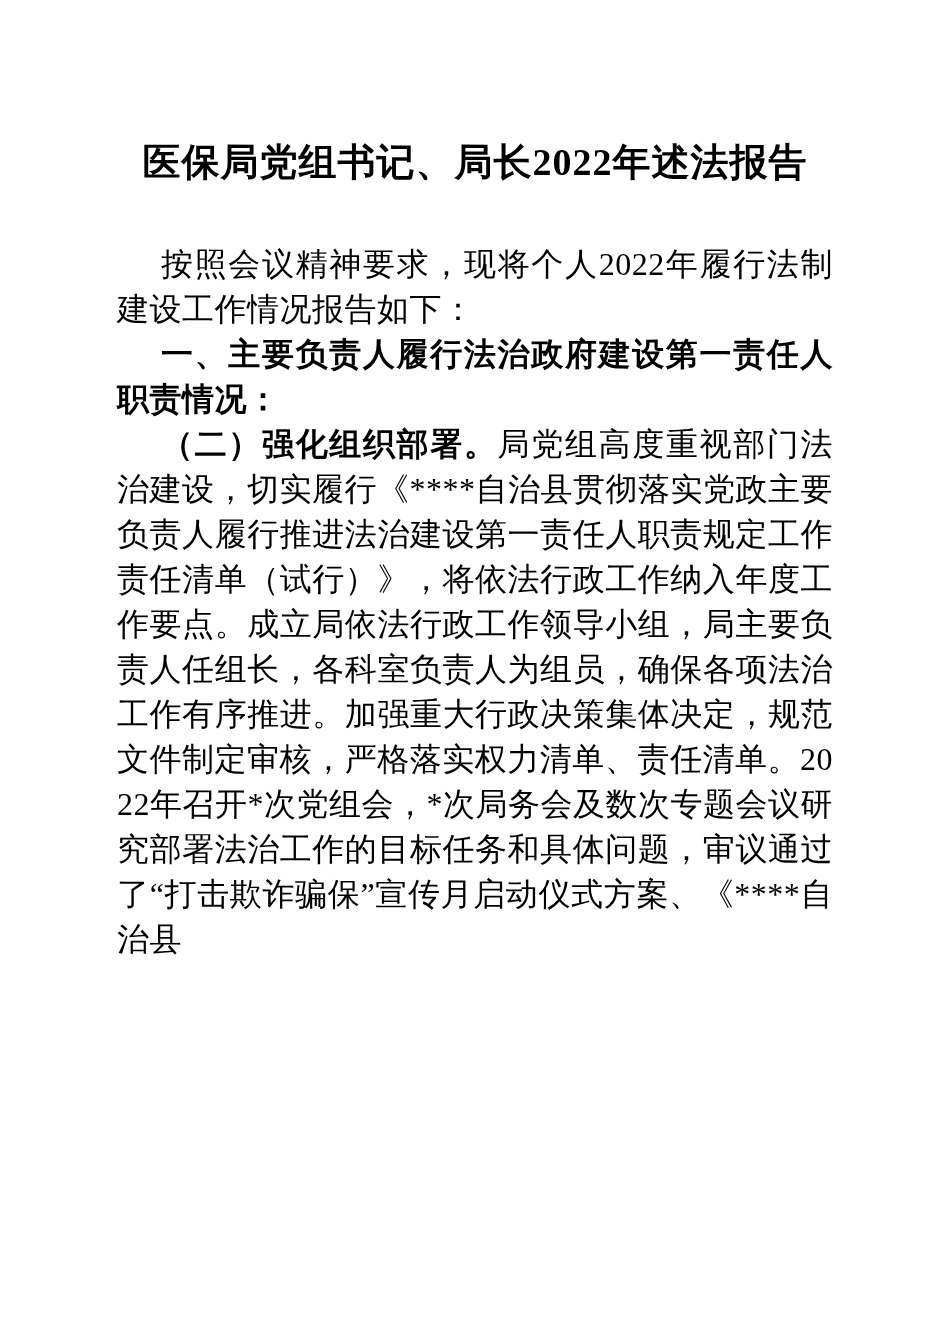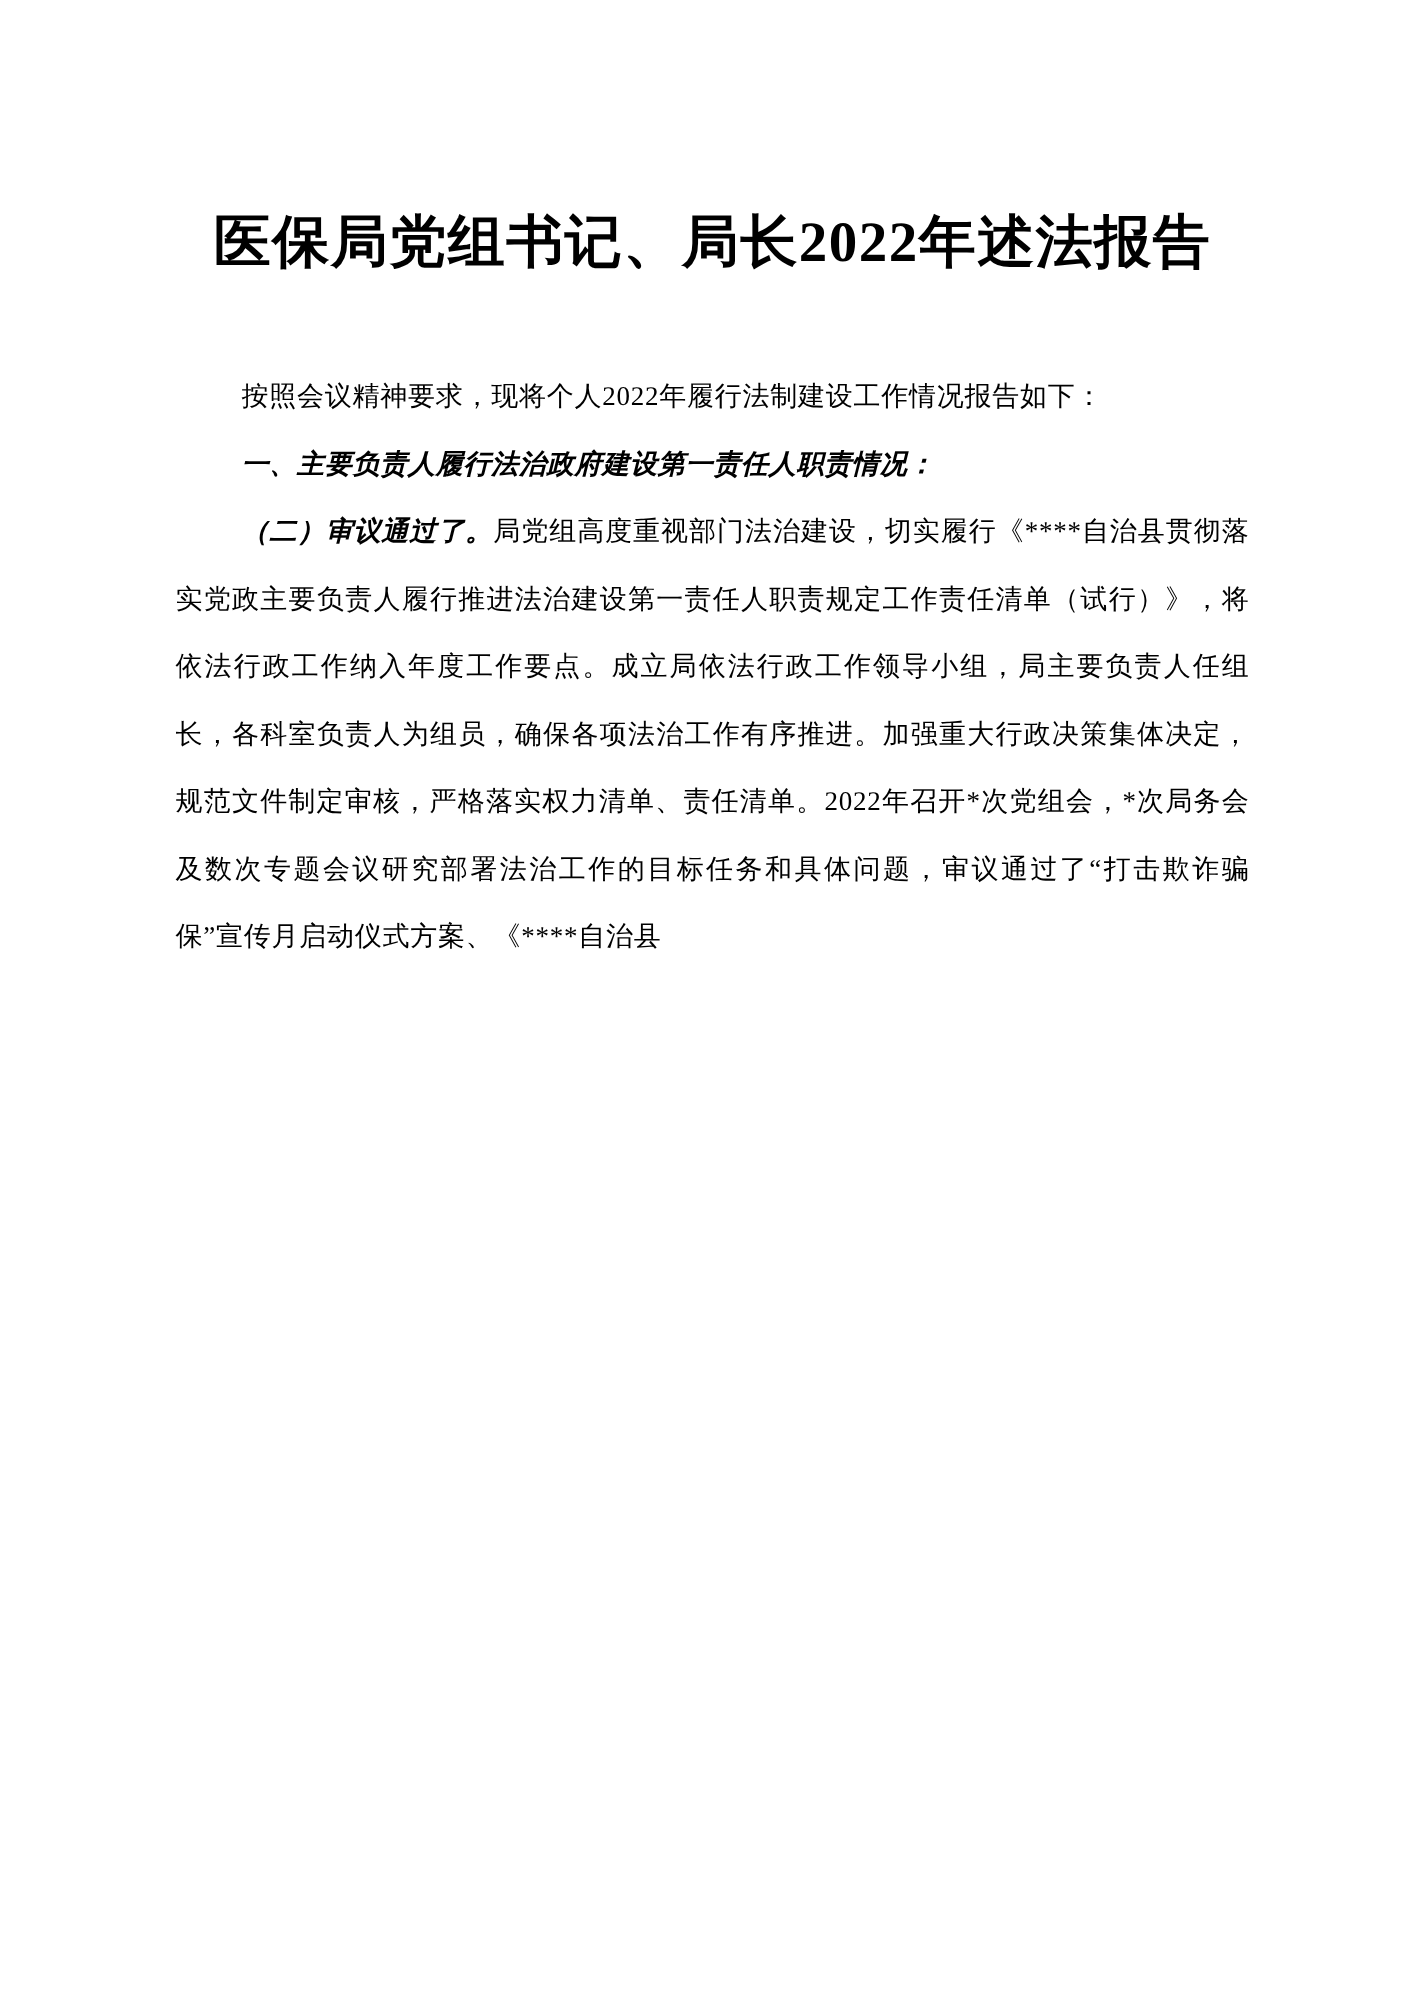--- a/index.html
+++ b/index.html
@@ -22,38 +22,37 @@
   .doc-title {
     font-size: 38px;
     line-height: 48px;
     font-weight: 700;
     text-align: center;
     margin: 0 0 56px 0;
     letter-spacing: 1px;
   }
   .para {
     margin: 0;
-    font-size: 18px;
+    font-size: 32px;
     line-height: 45px;
     text-align: justify;
     text-justify: inter-ideograph;
     text-indent: 44px;
     letter-spacing: 0.5px;
     word-break: break-all;
   }
   .para.bold, .lead {
     font-weight: 700;
-    font-style: italic;
   }
 </style>
 </head>
 <body>
 
 <div class="page">
   <h1 class="doc-title">医保局党组书记、局长2022年述法报告</h1>
 
   <p class="para">按照会议精神要求，现将个人2022年履行法制建设工作情况报告如下：</p>
 
   <p class="para bold">一、主要负责人履行法治政府建设第一责任人职责情况：</p>
 
 
-  <p class="para"><span class="lead">（二）审议通过了。</span><span>局党组高度重视部门法治建设，切实履行《****自治县贯彻落实党政主要负责人履行推进法治建设第一责任人职责规定工作责任清单（试行）》，将依法行政工作纳入年度工作要点。成立局依法行政工作领导小组，局主要负责人任组长，各科室负责人为组员，确保各项法治工作有序推进。加强重大行政决策集体决定，规范文件制定审核，严格落实权力清单、责任清单。2022年召开*次党组会，*次局务会及数次专题会议研究部署法治工作的目标任务和具体问题，审议通过了“打击欺诈骗保”宣传月启动仪式方案、《****自治县</span></p>
+  <p class="para"><span class="lead">（二）强化组织部署。</span><span>局党组高度重视部门法治建设，切实履行《****自治县贯彻落实党政主要负责人履行推进法治建设第一责任人职责规定工作责任清单（试行）》，将依法行政工作纳入年度工作要点。成立局依法行政工作领导小组，局主要负责人任组长，各科室负责人为组员，确保各项法治工作有序推进。加强重大行政决策集体决定，规范文件制定审核，严格落实权力清单、责任清单。2022年召开*次党组会，*次局务会及数次专题会议研究部署法治工作的目标任务和具体问题，审议通过了“打击欺诈骗保”宣传月启动仪式方案、《****自治县</span></p>
 </div>
 
 </body></html>

